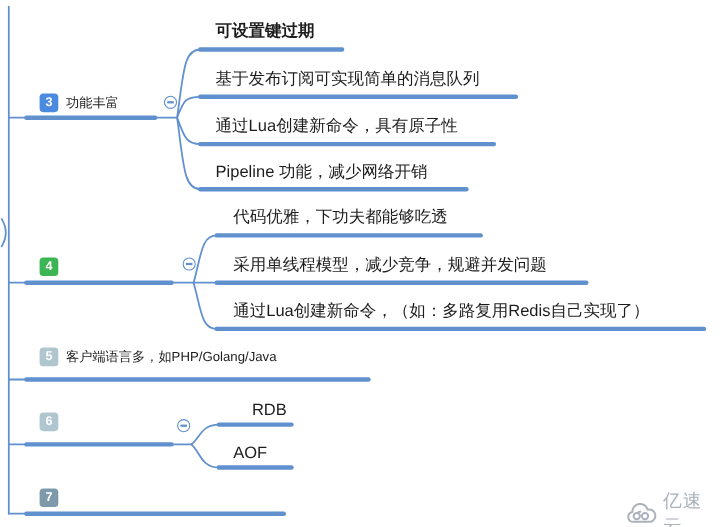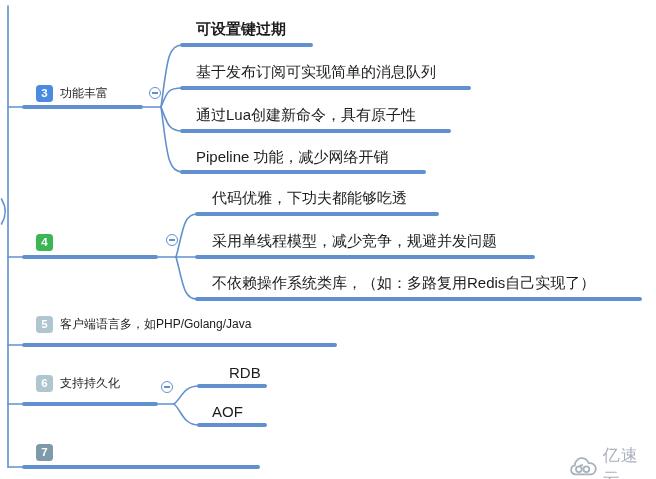--- a/index.html
+++ b/index.html
@@ -91,21 +91,20 @@
   </div>
   <div class="node" style="left:36px;top:233px;">
     <span class="badge b4">4</span>
   </div>
   <div class="node" style="left:36px;top:315px;">
     <span class="badge b5">5</span>
     <span class="label">客户端语言多，如PHP/Golang/Java</span>
   </div>
   <div class="node" style="left:36px;top:374px;">
     <span class="badge b6">6</span>
-    <span class="label">支持持久化</span>
   </div>
   <div class="node" style="left:36px;top:443px;">
     <span class="badge b7">7</span>
   </div>
 
   <div class="minus" style="left:149px;top:87px;">
       <i></i>
     </div>
   <div class="minus" style="left:166px;top:234px;">
       <i></i>
@@ -114,21 +113,21 @@
       <i></i>
     </div>
 
   <div class="child" style="left:196px;top:20px;font-weight:bold;">可设置键过期</div>
   <div class="child" style="left:196px;top:63px;">基于发布订阅可实现简单的消息队列</div>
   <div class="child" style="left:196px;top:106px;">通过Lua创建新命令，具有原子性</div>
   <div class="child" style="left:196px;top:148px;">Pipeline 功能，减少网络开销</div>
 
   <div class="child" style="left:212px;top:232px;">采用单线程模型，减少竞争，规避并发问题</div>
   <div class="child" style="left:212px;top:189px;">代码优雅，下功夫都能够吃透</div>
-  <div class="child" style="left:212px;top:274px;">不依赖操作系统类库，（如：多路复用Redis自己实现了）</div>
+  <div class="child" style="left:212px;top:274px;">通过Lua创建新命令，（如：多路复用Redis自己实现了）</div>
 
   <div class="child" style="left:229px;top:364px;">RDB</div>
   <div class="child" style="left:212px;top:403px;">AOF</div>
 
   <div class="watermark">
     <svg width="32" height="24" viewBox="0 0 32 24">
       <g stroke="#a9b1bb" stroke-width="1.8" fill="none" stroke-linecap="round">
         <path d="M7.5 19.5 a4.6 4.6 0 0 1 -0.6 -9.1 A7.2 7.2 0 0 1 21 8.2 a5.1 5.1 0 0 1 2.6 11.3 z"></path>
         <circle cx="11" cy="14.2" r="2.9"></circle>
         <circle cx="18.6" cy="14.2" r="2.9"></circle>

